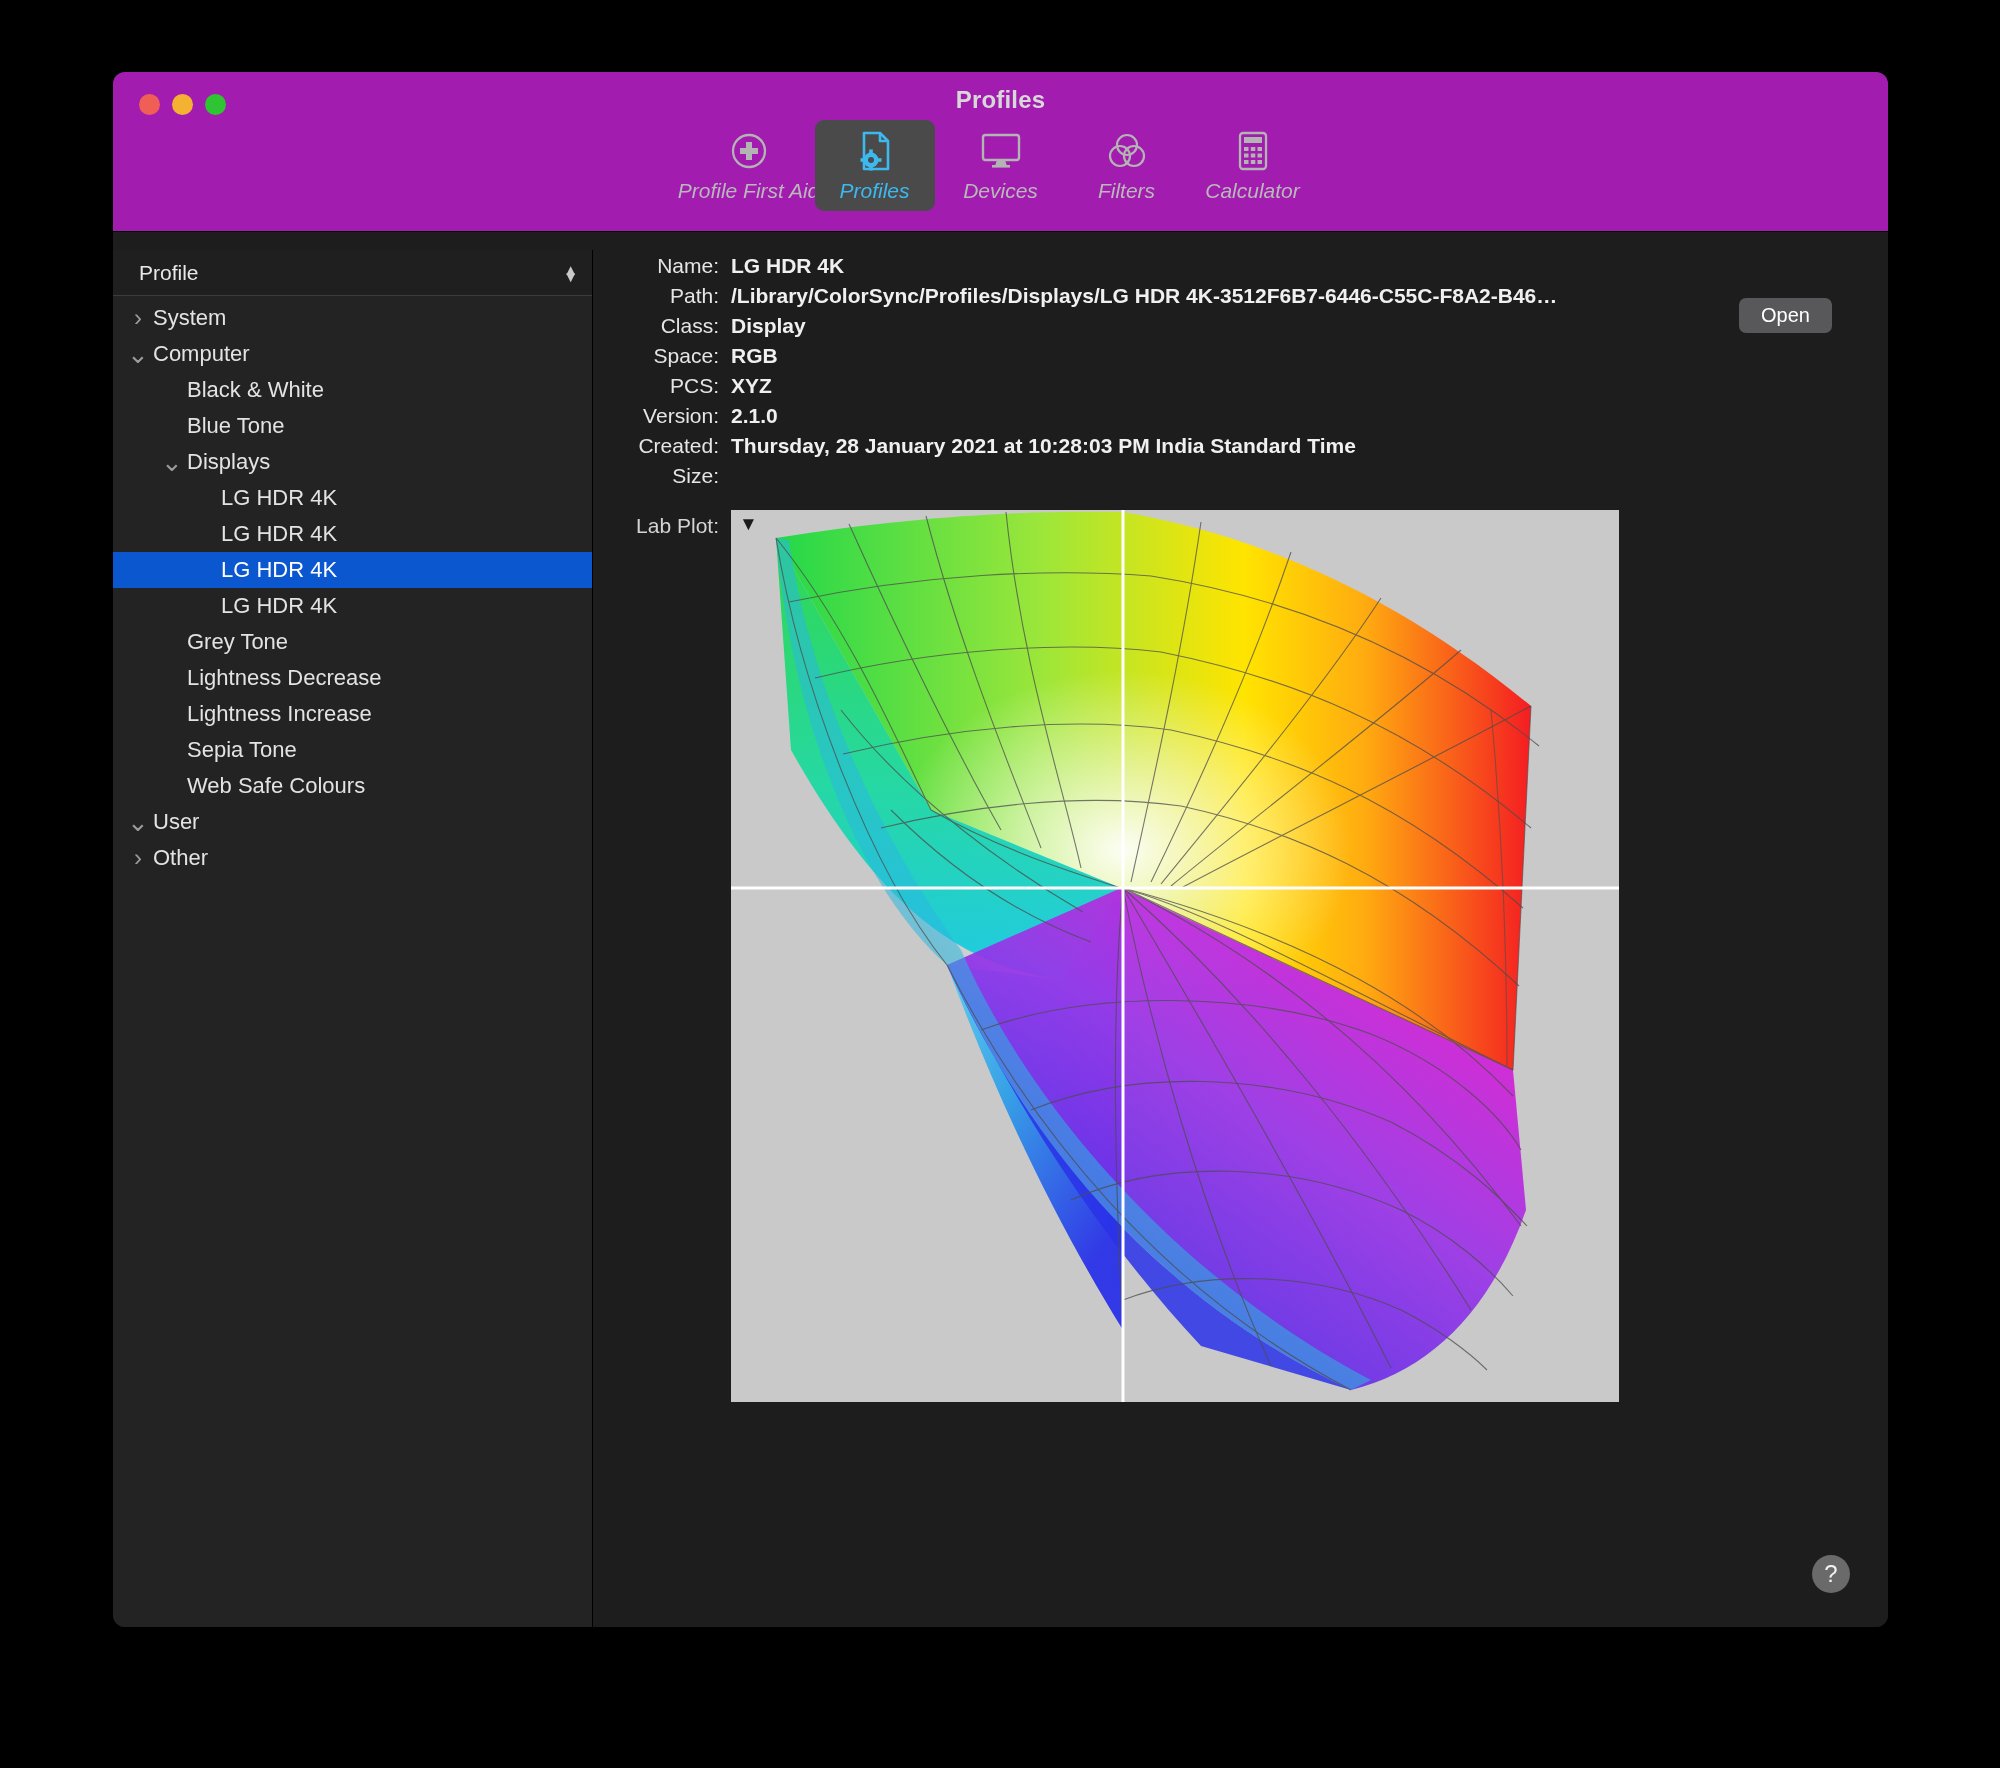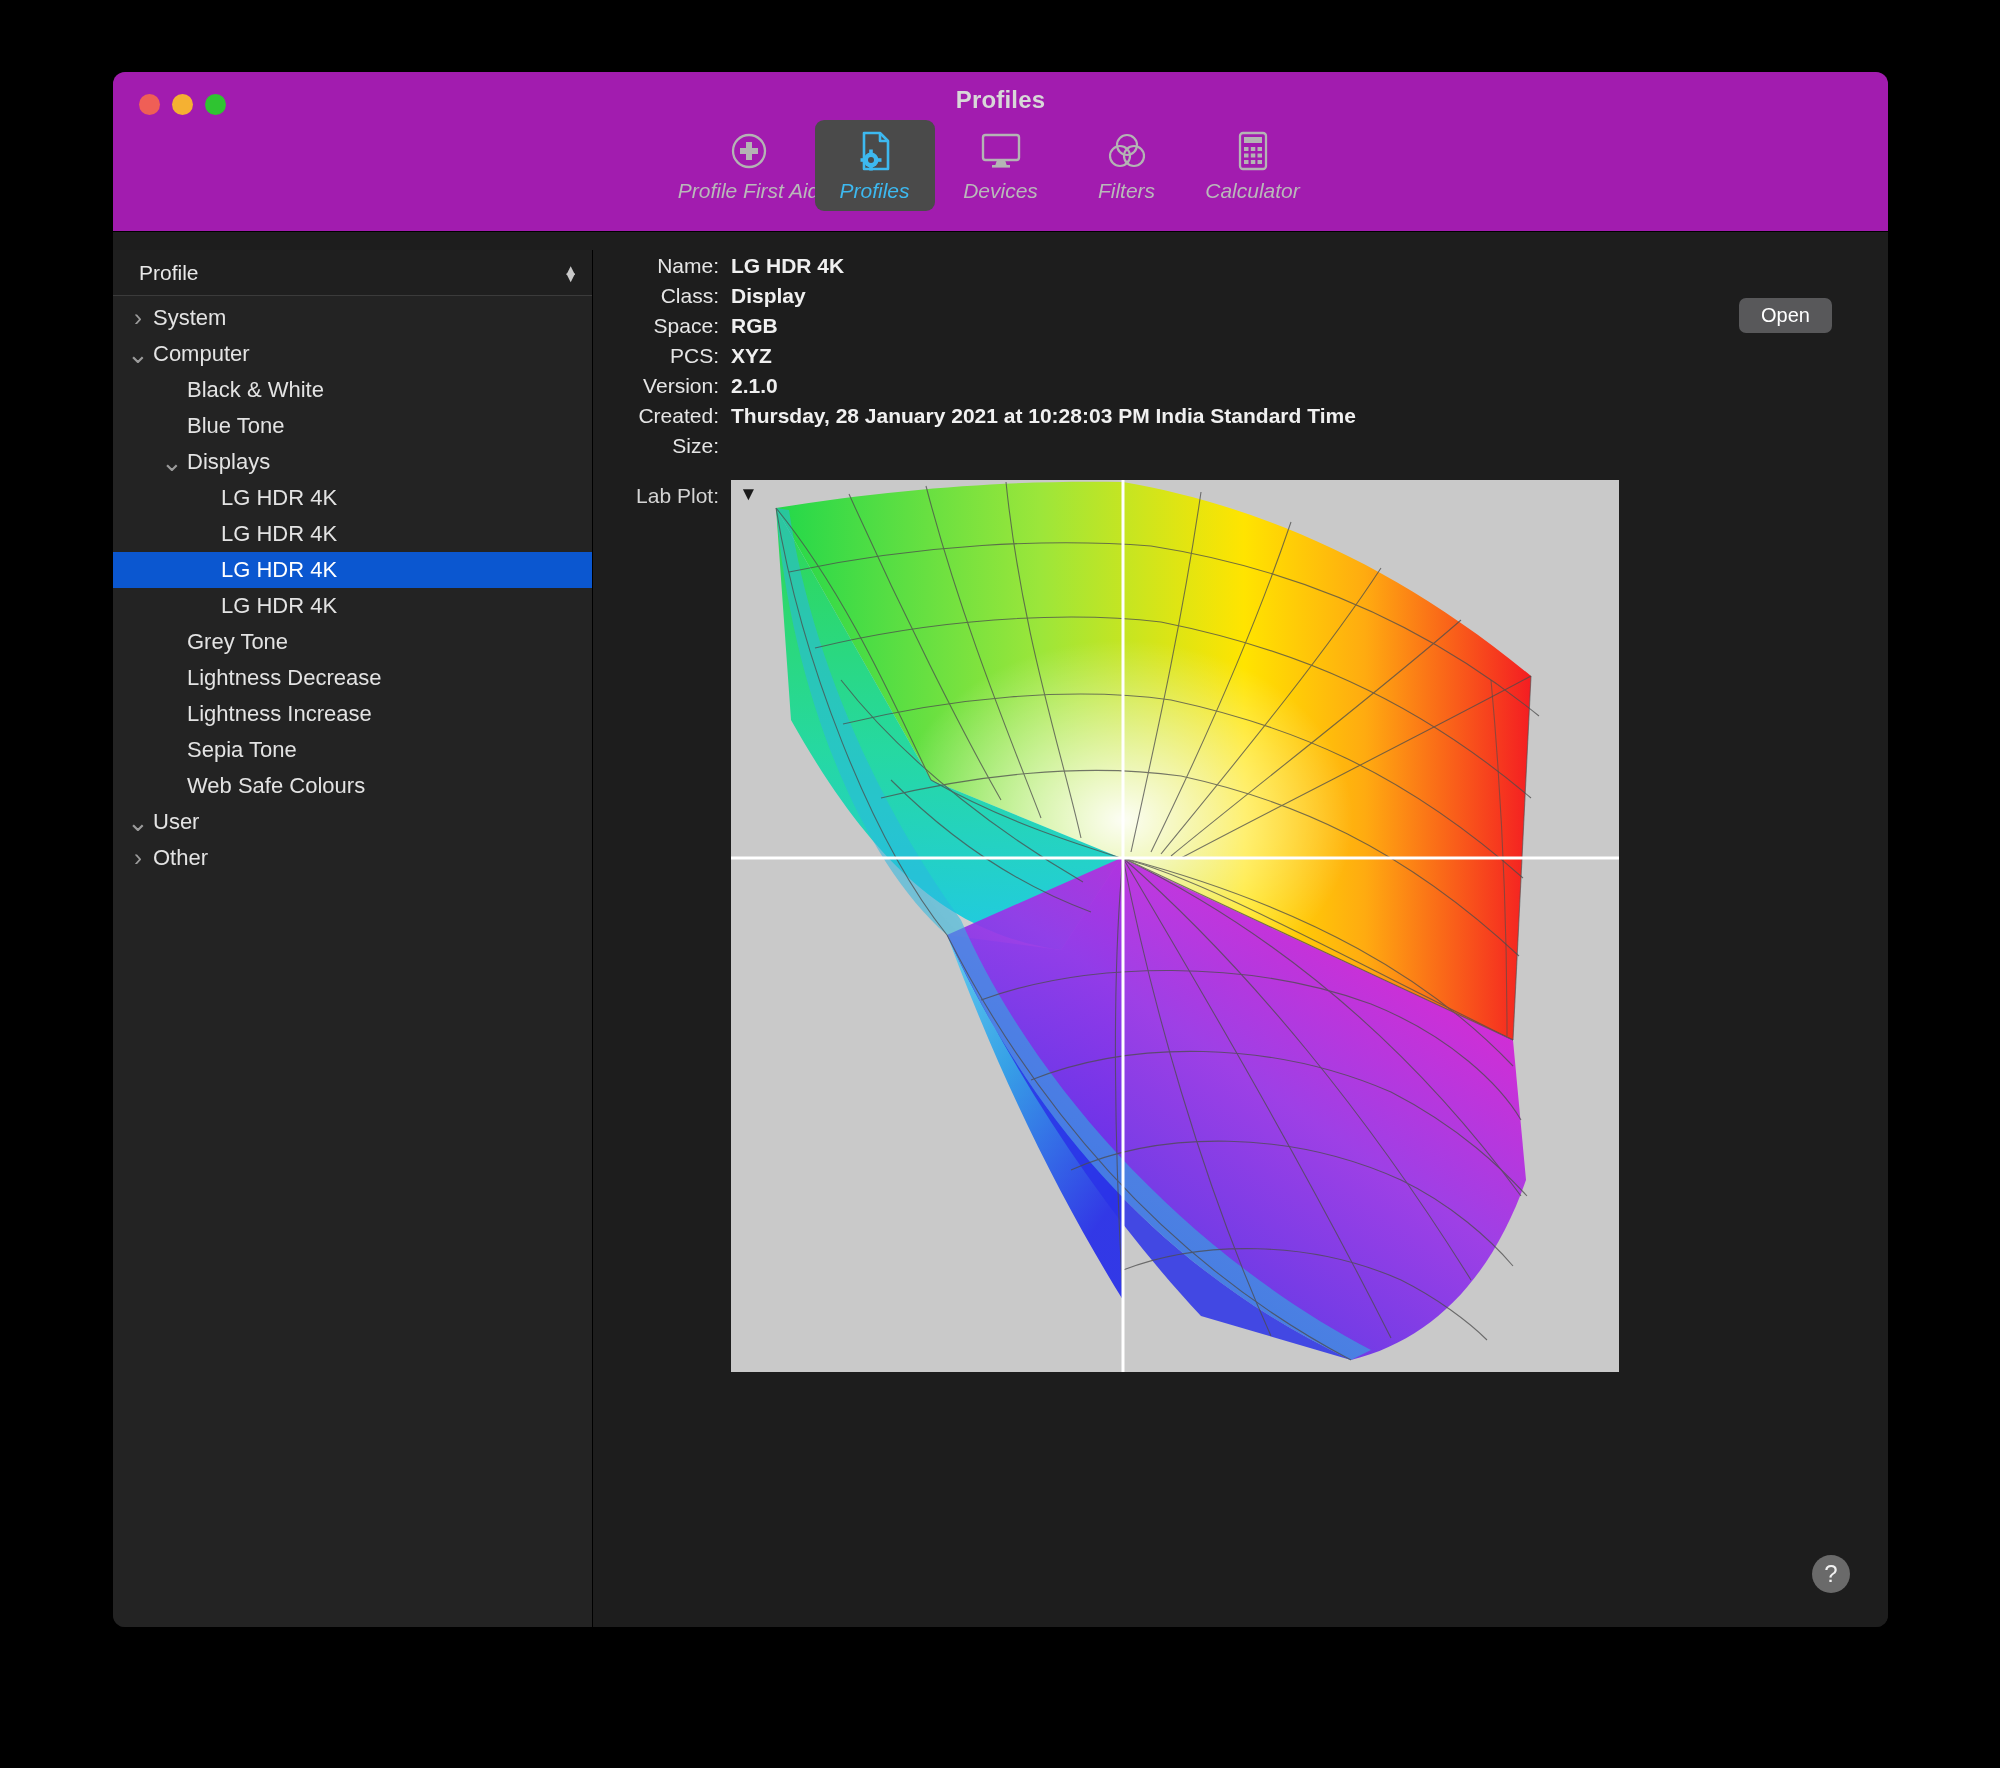--- a/index.html
+++ b/index.html
@@ -402,20 +402,24 @@
     </div>
 
     <div id="detail">
 
       <div id="info-list">
           <div class="info-row">
             <div class="info-label">Name:</div>
             <div class="info-value">LG HDR 4K</div>
           </div>
           <div class="info-row">
+            <div class="info-label">Path:</div>
+            <div class="info-value">/Library/ColorSync/Profiles/Displays/LG HDR 4K-3512F6B7-6446-C55C-F8A2-B46…</div>
+          </div>
+          <div class="info-row">
             <div class="info-label">Class:</div>
             <div class="info-value">Display</div>
           </div>
           <div class="info-row">
             <div class="info-label">Space:</div>
             <div class="info-value">RGB</div>
           </div>
           <div class="info-row">
             <div class="info-label">PCS:</div>
             <div class="info-value">XYZ</div>

